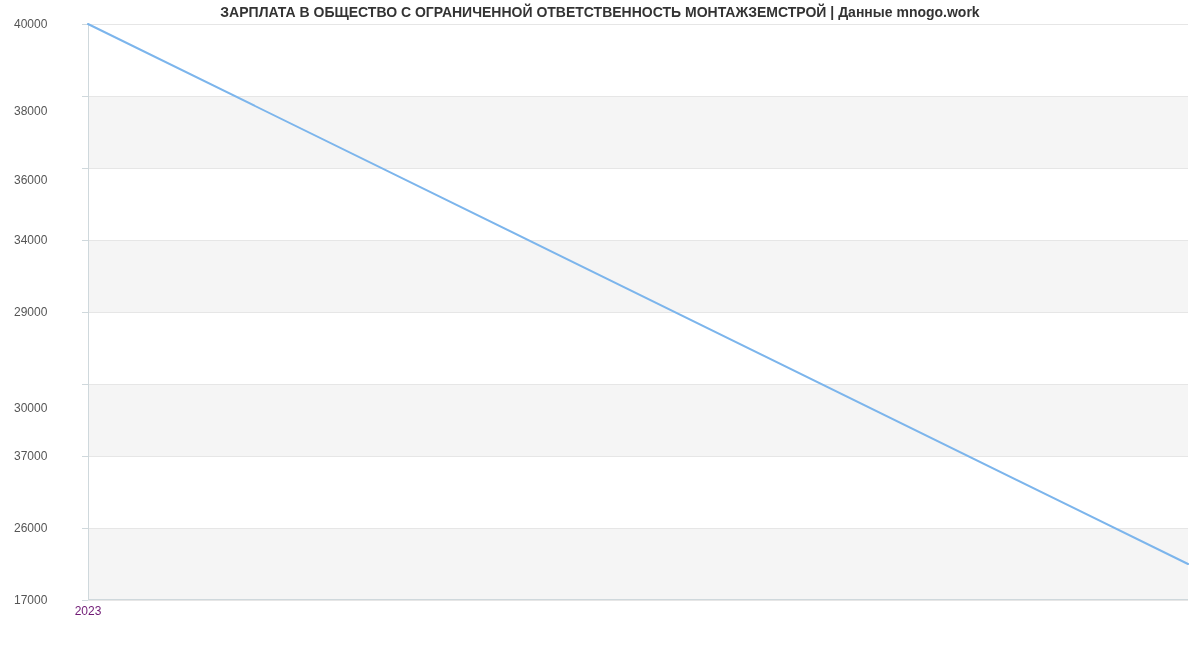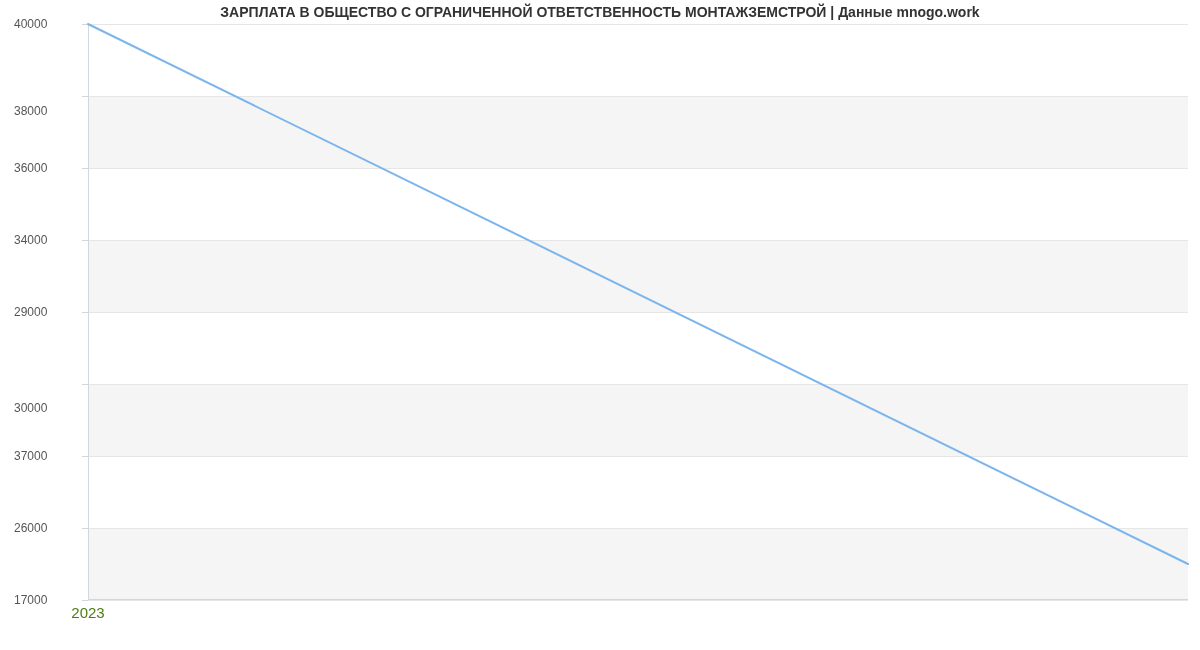--- a/index.html
+++ b/index.html
@@ -73,22 +73,22 @@
   .ytick-mark {
     position: absolute;
     left: -6px;
     width: 6px;
     height: 1px;
     background: #cfd8dc;
   }
   .xtick {
     position: absolute;
     top: 604px;
-    font-size: 15px;
-    color: #4d7c0f;
+    font-size: 12px;
+    color: #701a75;
     transform: translateX(-50%);
   }
   svg.line-layer {
     position: absolute;
     left: 0;
     top: 0;
     width: 100%;
     height: 100%;
     overflow: visible;
   }
@@ -99,21 +99,21 @@
 <div class="chart-wrap">
   <div class="chart-title">ЗАРПЛАТА В ОБЩЕСТВО С ОГРАНИЧЕННОЙ ОТВЕТСТВЕННОСТЬ МОНТАЖЗЕМСТРОЙ | Данные mnogo.work</div>
 
   <div id="yticks">
       <div class="ytick" style="top: 600px;">17000</div>
       <div class="ytick" style="top: 528px;">26000</div>
       <div class="ytick" style="top: 456px;">37000</div>
       <div class="ytick" style="top: 384px; margin-top: 24px;">30000</div>
       <div class="ytick" style="top: 312px;">29000</div>
       <div class="ytick" style="top: 240px;">34000</div>
-      <div class="ytick" style="top: 168px;">36000</div>
+      <div class="ytick" style="top: 180px;">36000</div>
       <div class="ytick" style="top: 96px; margin-top: 15px;">38000</div>
       <div class="ytick" style="top: 24px;">40000</div>
     </div>
 
   <div id="xticks">
       <div class="xtick" style="left: 88px;">2023</div>
       <div class="xtick" style="left: 1244px;">2024</div>
     </div>
 
   <div class="plot-area">

